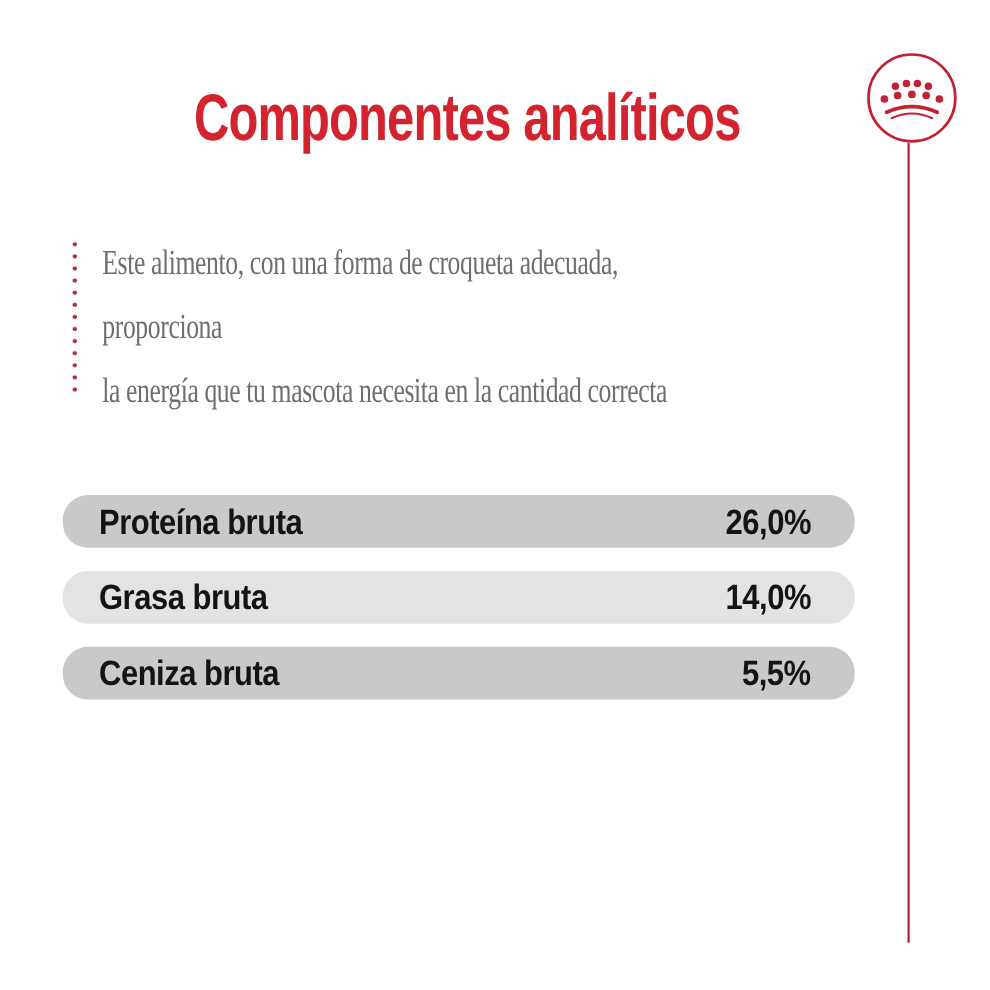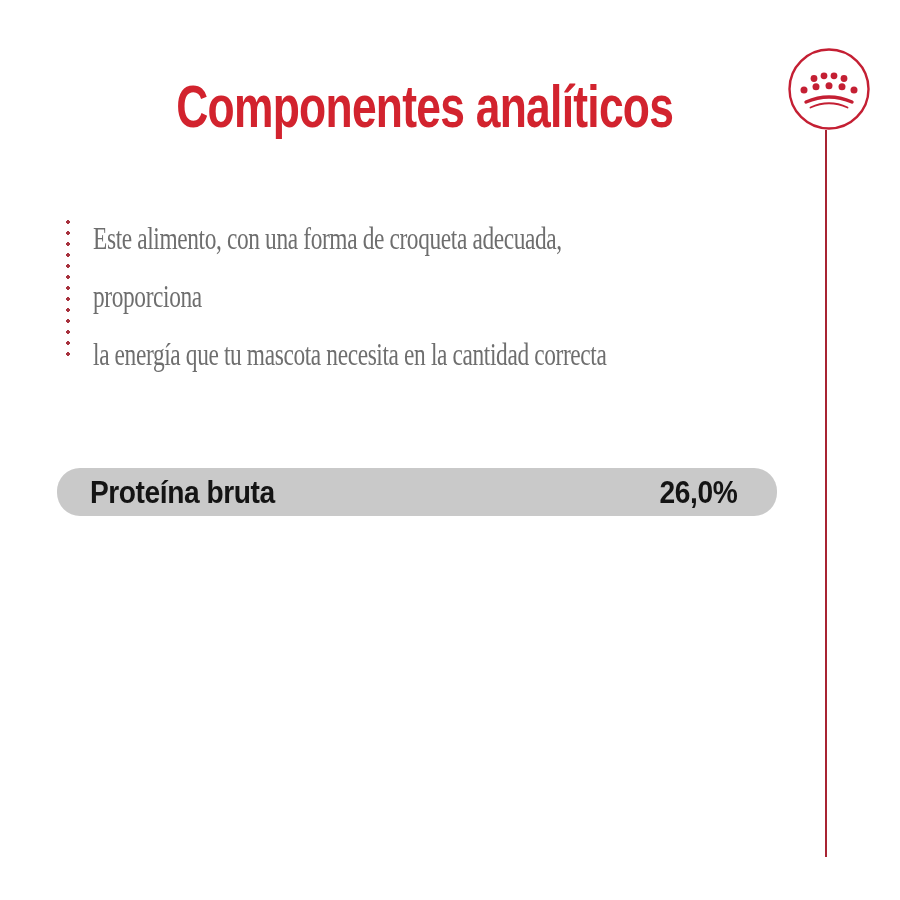--- a/index.html
+++ b/index.html
@@ -66,21 +66,21 @@
     color: #6e6e6e;
     white-space: nowrap;
     letter-spacing: -0.5px;
     transform: scaleX(0.73);
     transform-origin: left center;
   }
 
   
   .table {
     position: absolute;
-    left: 57px; top: 468px;
+    left: 57px; top: 450px;
     width: 720px;
   }
   .row {
     box-sizing: border-box;
     height: 48px;
     margin-bottom: 21px;
     border-radius: 23px;
     display: flex;
     align-items: center;
     justify-content: space-between;
@@ -136,15 +136,23 @@
     <div class="intro-line">Este alimento, con una forma de croqueta adecuada,</div>
     <div class="intro-line">proporciona</div>
     <div class="intro-line">la energía que tu mascota necesita en la cantidad correcta</div>
   </div>
 
   <div class="table">
     <div class="row">
       <span class="label">Proteína bruta</span>
       <span class="value">26,0%</span>
     </div>
+    <div class="row">
+      <span class="label">Grasa bruta</span>
+      <span class="value">14,0%</span>
+    </div>
+    <div class="row">
+      <span class="label">Ceniza bruta</span>
+      <span class="value">5,5%</span>
+    </div>
   </div>
 
 </div>
 
 </body></html>

